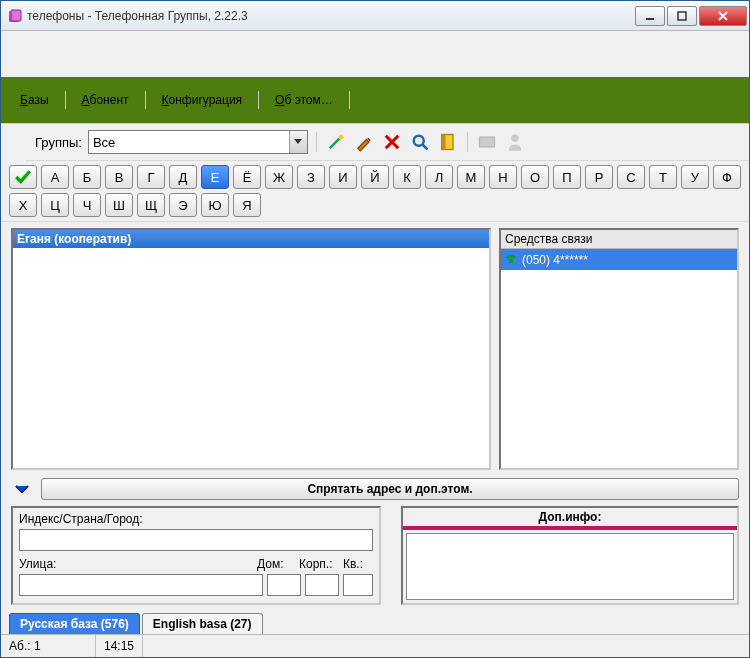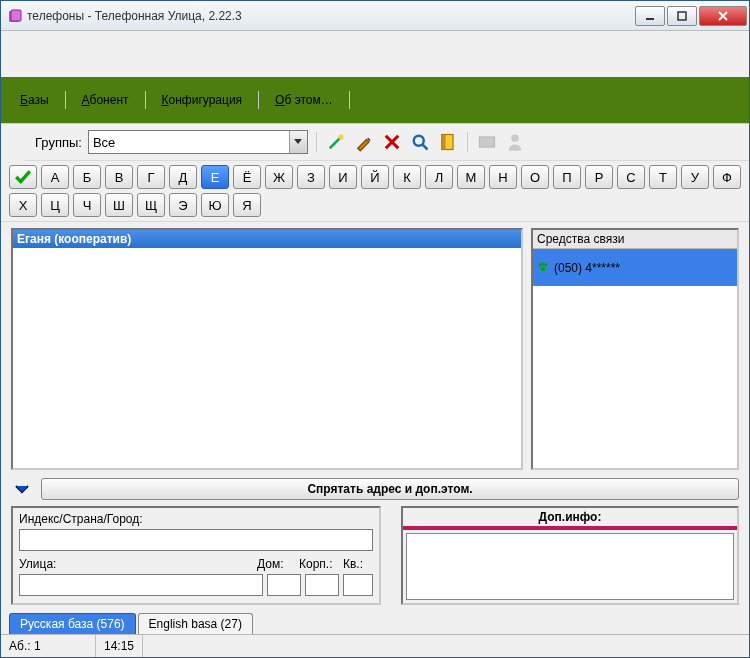--- a/index.html
+++ b/index.html
@@ -24,56 +24,56 @@
 .tb-icons { display: flex; gap: 6px; align-items: center; }
 .tb-icon { width: 22px; height: 22px; display: flex; align-items: center; justify-content: center; border: 1px solid transparent; }
 .tb-sep { width: 1px; height: 20px; background: #c8c8c8; margin: 0 2px; }
 .alpha { display: flex; flex-wrap: wrap; padding: 4px 8px; gap: 4px; border-bottom: 1px solid #d8d8d8; }
 .alpha-btn { width: 28px; height: 24px; border: 1px solid #888; border-radius: 3px; background: linear-gradient(#fefefe,#e0e0e0); display: flex; align-items: center; justify-content: center; font-size: 13px; }
 .alpha-btn.check svg { width: 18px; height: 18px; }
 .alpha-btn.sel { background: linear-gradient(#5aa0ff,#2a70e0); color: #fff; border-color: #2a5aaa; }
 .main { flex: 1; display: flex; padding: 6px 10px; gap: 8px; min-height: 0; }
 .panel { border: 2px inset #c8c8c8; background: #fff; display: flex; flex-direction: column; }
 .panel-left { flex: 1; }
-.panel-right { width: 208px; }
+.panel-right { width: 240px; }
 .panel-head { background: linear-gradient(#4a90e8,#2a70d0); color: #fff; padding: 2px 4px; font-weight: bold; font-size: 12px; }
 .panel-head.gray { background: #e8e8e8; color: #000; font-weight: normal; border-bottom: 1px solid #b8b8b8; }
-.row-contact { display: flex; align-items: center; gap: 4px; background: #3a80e8; color: #000000; padding: 11px 3px; }
+.row-contact { display: flex; align-items: center; gap: 4px; background: #3a80e8; color: #fef9c3; padding: 3px 3px; }
 .hide-bar { display: flex; align-items: center; gap: 8px; padding: 2px 10px 4px; }
 .hide-bar .chev { width: 22px; height: 18px; display: flex; align-items: center; justify-content: center; }
 .hide-bar-btn { flex: 1; height: 22px; border: 1px solid #888; border-radius: 3px; background: linear-gradient(#fefefe,#e0e0e0); font-weight: bold; }
 .addr-area { display: flex; padding: 2px 10px 6px; gap: 20px; }
 .addr-left { flex: 1; border: 2px inset #c8c8c8; padding: 4px 6px; }
 .addr-right { width: 338px; border: 2px inset #c8c8c8; display: flex; flex-direction: column; }
 .addr-right .head { text-align: center; font-weight: bold; padding: 2px; background: #f0f0f0; border-bottom: 4px solid #be185d; }
 .addr-right textarea { flex: 1; border: 1px solid #888; margin: 3px; resize: none; font-family: inherit; }
 .field-row { display: flex; align-items: center; gap: 4px; margin-bottom: 3px; }
 .field-row label { white-space: nowrap; }
 .txt { height: 22px; border: 1px solid #7a7a7a; padding: 0 3px; }
 .bottom-tabs { display: flex; padding: 2px 8px 0; }
-.btab { padding: 3px 10px; border: 1px solid #888; border-bottom: none; border-radius: 3px 3px 0 0; background: #f4f4f4; margin-right: 2px; font-weight: normal; }
+.btab { padding: 3px 10px; border: 1px solid #888; border-bottom: none; border-radius: 3px 3px 0 0; background: #f4f4f4; margin-right: 2px; font-weight: bold; }
 .btab.active { background: #3a80e8; color: #fff; border-color: #2a5aaa; }
 .status { display: flex; border-top: 1px solid #b8b8b8; background: #f0f0f0; font-size: 12px; }
 .status-cell { padding: 4px 8px; border-right: 1px solid #c0c0c0; }
 .status-cell.first { width: 95px; }
 .disabled svg { opacity: 0.35; }
 </style>
 </head>
 <body>
 
 <div class="window">
 
   <div class="titlebar">
     <span class="app-icon">
       <svg viewBox="0 0 16 16">
           <rect x="2" y="3" width="10" height="11" rx="1" fill="#c050c0"></rect>
           <rect x="4" y="2" width="10" height="11" rx="1" fill="#e070e0" stroke="#803080"></rect>
         </svg>
     </span>
-    <span class="title">телефоны - Телефонная Улица, 2.22.3</span>
+    <span class="title">телефоны - Телефонная Группы, 2.22.3</span>
     <div class="win-btns">
       <div class="win-btn">
           <svg viewBox="0 0 10 10">
             <rect x="1" y="7" width="8" height="2" fill="#333"></rect>
           </svg>
         </div>
       <div class="win-btn">
           <svg viewBox="0 0 10 10">
             <rect x="1" y="1" width="8" height="8" fill="none" stroke="#333" stroke-width="1.5"></rect>
           </svg>

